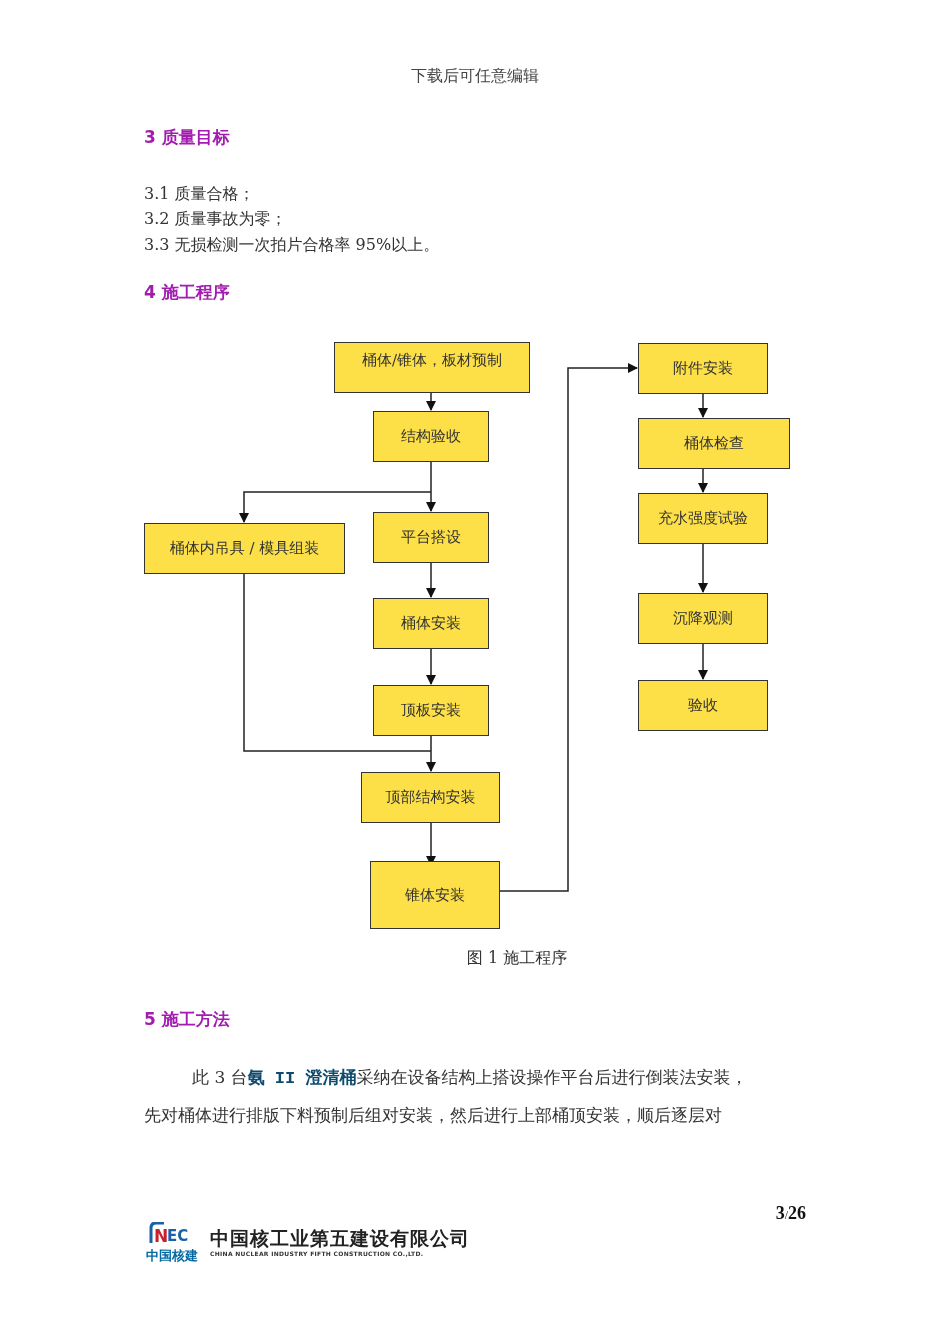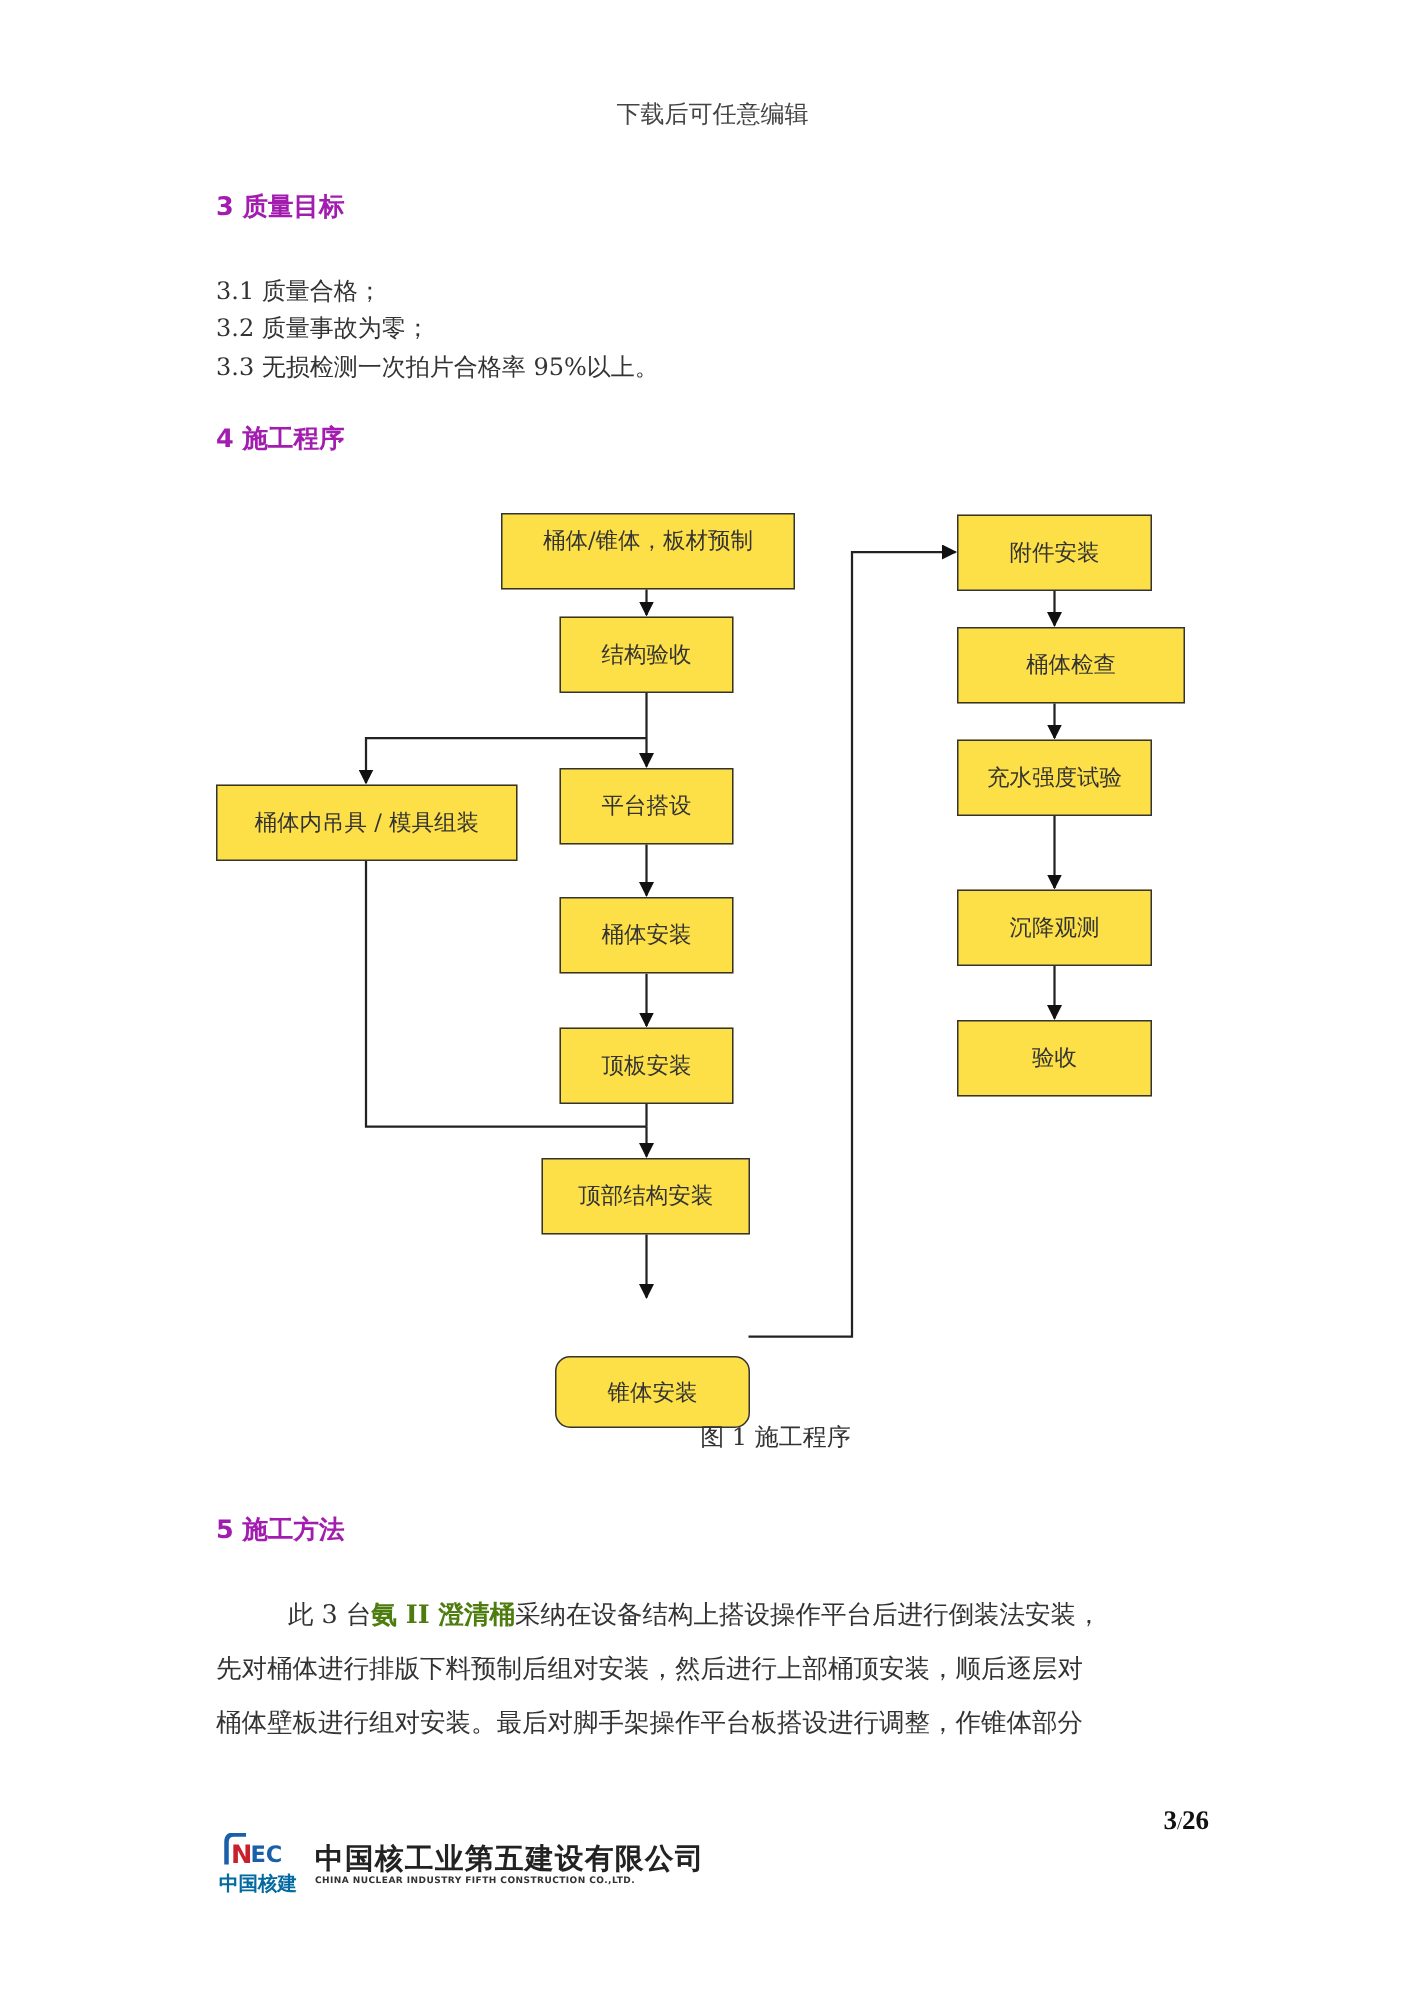--- a/index.html
+++ b/index.html
@@ -10,21 +10,21 @@
     .h2 { left: 144px; font-size: 17px; font-weight: bold; color: #a21caf; font-family: "DejaVu Sans", "Liberation Sans", sans-serif; }
     .li { left: 144px; font-size: 16px; color: #333; }
     .box { position: absolute; border: 1.5px solid #333; background: #fde047; box-sizing: border-box;
            display: flex; align-items: center; justify-content: center; font-size: 15px; color: #333; }
     .box.topalign { align-items: flex-start; padding-top: 8px; }
     svg.lines { position: absolute; left: 0; top: 0; }
     .caption { left: 0; width: 1034px; top: 948px; text-align: center; font-size: 16px; color: #333; }
     .para { left: 144px; width: 664px; font-size: 17px; line-height: 36px; color: #333; }
     .para p { margin: 0; }
     .indent { padding-left: 48px; }
-    .bold { font-weight: bold; color: #4d7c0f; }
+    .bold { font-weight: bold; color: #0c4a6e; font-family: Liberation Mono, monospace; }
     .pageno { left: 740px; width: 66px; text-align: right; top: 1203px; font-size: 18px; font-weight: bold; color: #111; font-family: "Liberation Serif", serif; }
     .pageno .sep { font-size: 12px; font-weight: normal; }
     .logo-mark { left: 148px; top: 1222px; width: 48px; height: 22px; }
     .logo-cn { left: 146px; top: 1247px; font-size: 13px; font-weight: bold; color: #0369a1; font-family: Liberation Mono, monospace; }
     .company-cn { left: 210px; top: 1226px; font-size: 19px; font-weight: bold; color: #222; font-family: "DejaVu Sans", sans-serif; letter-spacing: 1px; }
     .company-en { left: 210px; top: 1250px; font-size: 6px; font-weight: bold; color: #333; font-family: "DejaVu Sans", sans-serif; letter-spacing: 0.3px; }
   </style>
 </head>
 <body>
 
@@ -62,36 +62,35 @@
   </g>
 </svg>
 
 <div class="box topalign" style="left:334px;top:342px;width:196px;height:51px;">桶体/锥体，板材预制</div>
 <div class="box" style="left:373px;top:411px;width:116px;height:51px;">结构验收</div>
 <div class="box" style="left:144px;top:523px;width:201px;height:51px;">桶体内吊具 / 模具组装</div>
 <div class="box" style="left:373px;top:512px;width:116px;height:51px;">平台搭设</div>
 <div class="box" style="left:373px;top:598px;width:116px;height:51px;">桶体安装</div>
 <div class="box" style="left:373px;top:685px;width:116px;height:51px;">顶板安装</div>
 <div class="box" style="left:361px;top:772px;width:139px;height:51px;">顶部结构安装</div>
-<div class="box" style="left:370px;top:904px;width:130px;height:48px;border-radius:10px;">锥体安装</div>
+<div class="box" style="left:370px;top:861px;width:130px;height:68px;">锥体安装</div>
 
 <div class="box" style="left:638px;top:343px;width:130px;height:51px;">附件安装</div>
 <div class="box" style="left:638px;top:418px;width:152px;height:51px;">桶体检查</div>
 <div class="box" style="left:638px;top:493px;width:130px;height:51px;">充水强度试验</div>
 <div class="box" style="left:638px;top:593px;width:130px;height:51px;">沉降观测</div>
 <div class="box" style="left:638px;top:680px;width:130px;height:51px;">验收</div>
 
 <div class="abs caption">图 1   施工程序</div>
 
 <div class="abs h2" style="top:1008px;">5  施工方法</div>
 
 <div class="abs para" style="top:1059px;">
   <p class="indent"><span>此 3 台</span><span class="bold">氨 II 澄清桶</span><span>采纳在设备结构上搭设操作平台后进行倒装法安装，</span></p>
   <p>先对桶体进行排版下料预制后组对安装，然后进行上部桶顶安装，顺后逐层对</p>
-  <p>桶体壁板进行组对安装。最后对脚手架操作平台板搭设进行调整，作锥体部分</p>
 </div>
 
 <div class="abs pageno"><span>3</span><span class="sep">/</span><span>26</span></div>
 
 <svg class="abs logo-mark" viewBox="0 0 48 22">
   <path d="M3,21 L3,6 Q3,1 8,1 L16,1" stroke="#1a5fa8" stroke-width="3" fill="none"></path>
   <text x="6" y="20" font-size="17" font-weight="bold" fill="#c8202c" font-family="DejaVu Sans, sans-serif">N</text>
   <text x="19" y="19" font-size="15" font-weight="bold" fill="#1a5fa8" font-family="DejaVu Sans, sans-serif">EC</text>
 </svg>
 <div class="abs logo-cn">中国核建</div>

